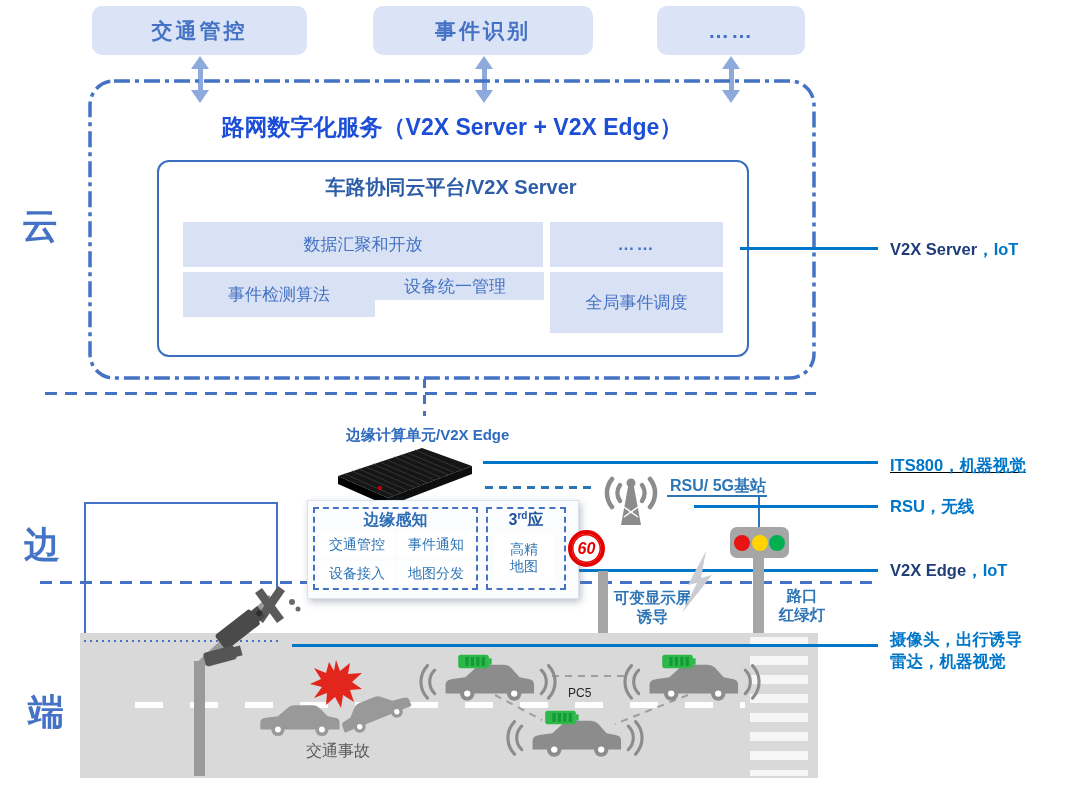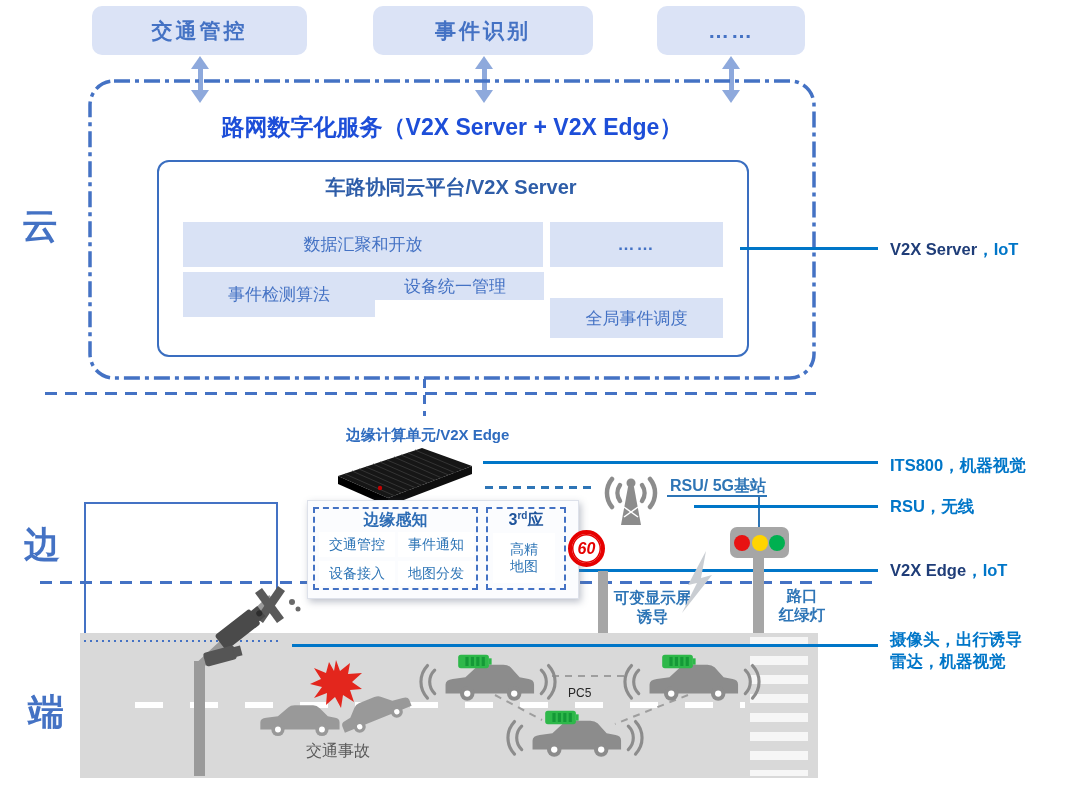--- a/index.html
+++ b/index.html
@@ -100,21 +100,21 @@
   </div>
   <div class="abs module" style="left:550px;top:222px;width:173px;height:45px;">
     <span class="dots">……</span>
   </div>
   <div class="abs module" style="left:183px;top:272px;width:192px;height:45px;">
     <span>事件检测算法</span>
   </div>
   <div class="abs module" style="left:366px;top:272px;width:178px;height:28px;">
     <span>设备统一管理</span>
   </div>
-  <div class="abs module" style="left:550px;top:272px;width:173px;height:40px;margin-top:26px;">
+  <div class="abs module" style="left:550px;top:272px;width:173px;height:61px;">
     <span>全局事件调度</span>
   </div>
 
   <div class="abs hline" style="left:740px;top:247px;width:138px;"></div>
   <div class="abs rlabel" style="left:890px;top:239px;">
     <span class="navy">V2X Server</span><span class="bright">，IoT</span>
   </div>
 
   <div class="abs layer-char" style="left:22px;top:202px;">云</div>
   <div class="abs layer-char" style="left:24px;top:521px;">边</div>
@@ -140,21 +140,21 @@
       <line x1="71" y1="13" x2="121" y2="34"></line>
         <line x1="78" y1="11" x2="128" y2="32"></line>
       <line x1="85" y1="8" x2="135" y2="29"></line>
     </g>
     <polygon points="8,34 58,56 58,64 8,42" fill="#000000"></polygon>
     <polygon points="58,56 142,24 142,32 58,64" fill="#0e0e0e"></polygon>
     <circle cx="50" cy="46" r="2.2" fill="#c00000"></circle>
   </svg>
 
   <div class="abs hline" style="left:483px;top:461px;width:395px;"></div>
-  <div class="abs rlabel" style="left:890px;top:455px;">
+  <div class="abs rlabel" style="left:890px;top:455px;text-decoration:underline;">
     <span class="bright">ITS800，机器视觉</span>
   </div>
   <div class="abs dash-sm" style="left:485px;top:486px;width:108px;"></div>
 
   <svg class="abs" style="left:600px;top:469px;" width="62" height="58">
     <g stroke="#8c8c8c" stroke-width="4.5" fill="none" stroke-linecap="round">
       <path d="M12,10 a22,22 0 0 0 0,28"></path>
         <path d="M20,16 a14,14 0 0 0 0,16"></path>
       <path d="M50,10 a22,22 0 0 1 0,28"></path>
         <path d="M42,16 a14,14 0 0 1 0,16"></path>

